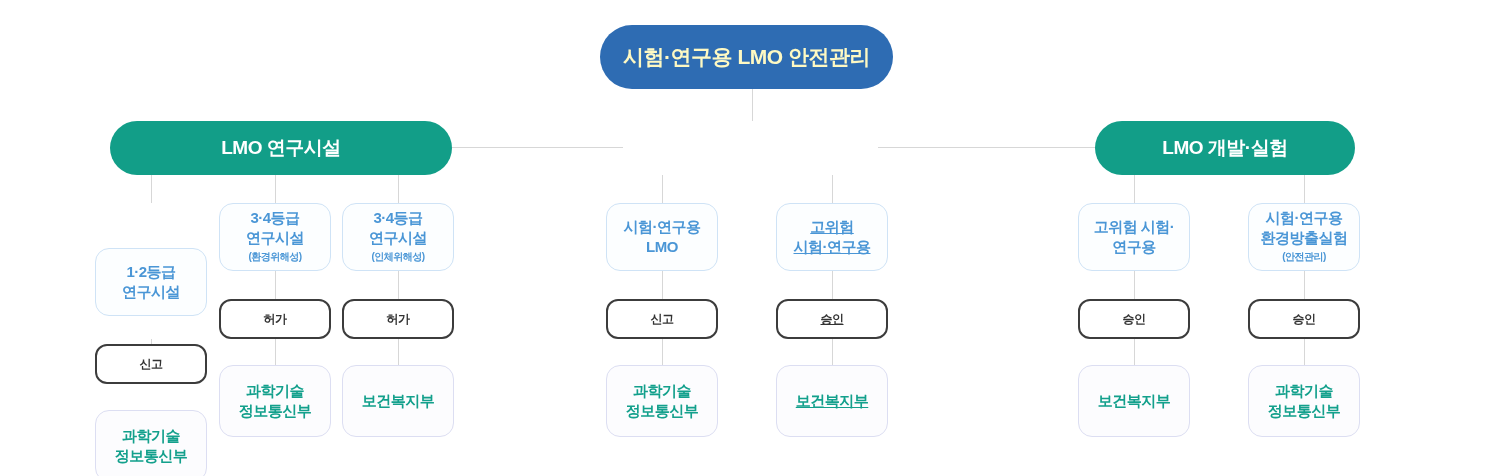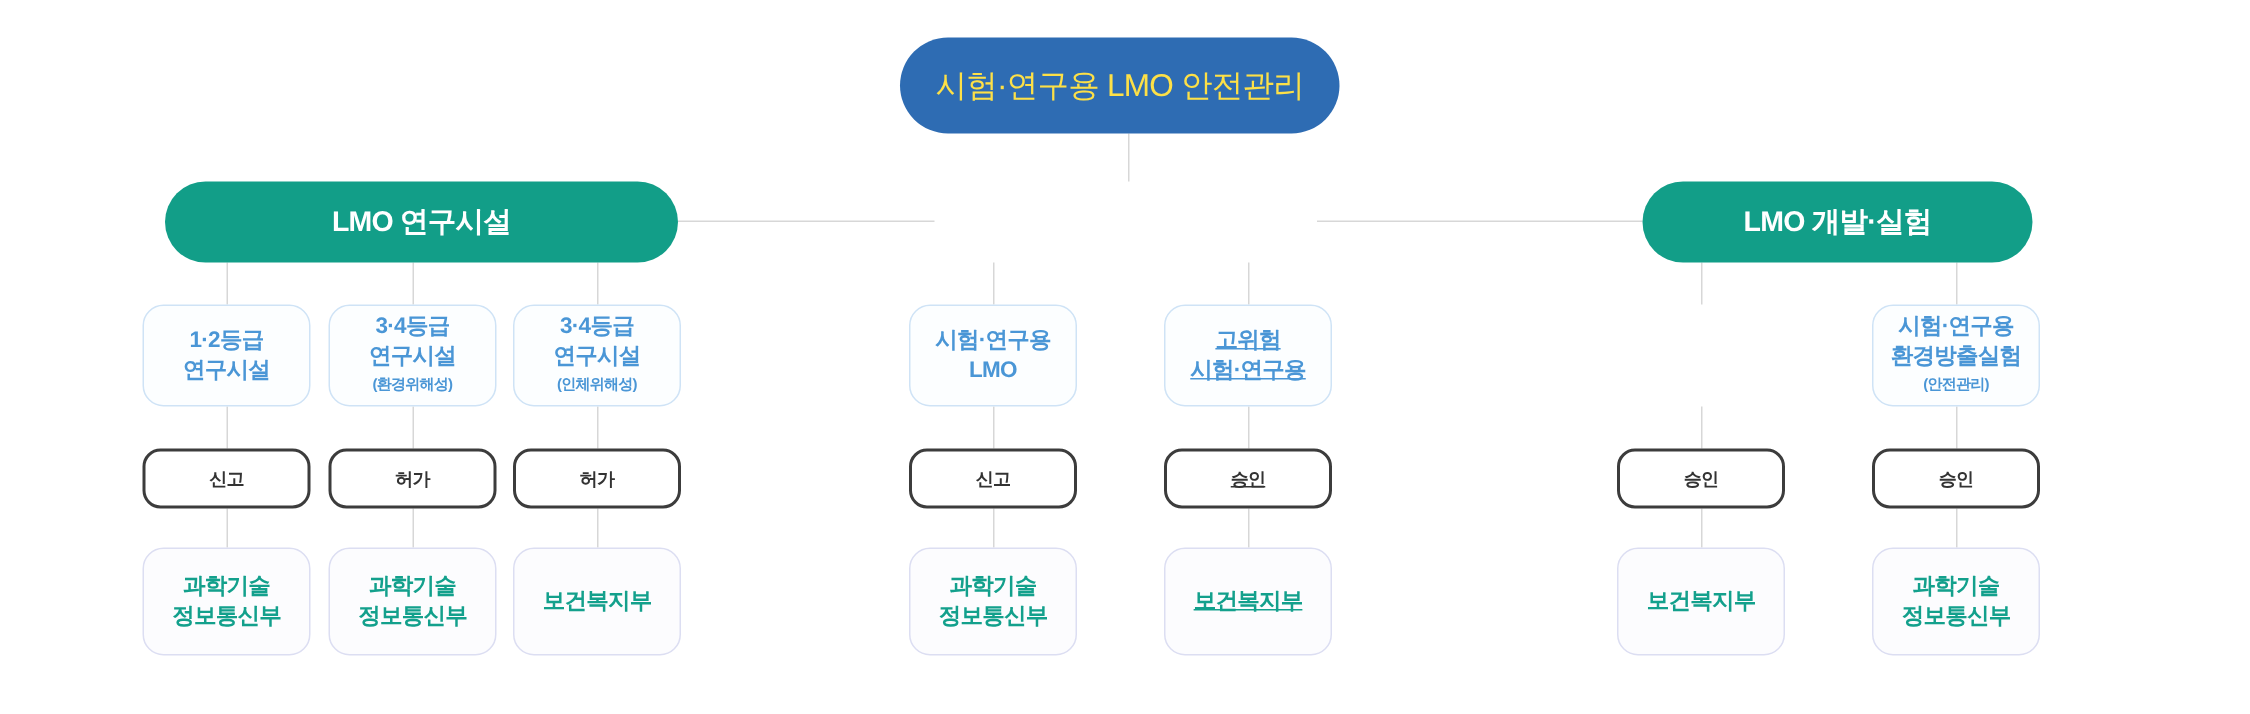--- a/index.html
+++ b/index.html
@@ -5,21 +5,21 @@
   * { box-sizing: border-box; margin: 0; padding: 0; }
   html, body { width: 1500px; height: 476px; background: #ffffff; overflow: hidden; }
   body { font-family: "Liberation Sans", "DejaVu Sans", sans-serif; position: relative; }
 
   .canvas { position: absolute; left: 0; top: 0; width: 1500px; height: 476px; }
 
   .pill-root {
     position: absolute; left: 600px; top: 25px; width: 293px; height: 64px;
     background: #2e6cb3; border-radius: 32px;
     display: flex; align-items: center; justify-content: center;
-    color: #fde047; font-weight: normal; font-size: 21px; letter-spacing: -0.5px;
+    color: #fef9c3; font-weight: bold; font-size: 21px; letter-spacing: -0.5px;
   }
   .pill-group {
     position: absolute; top: 121px; height: 54px;
     background: #129e88; border-radius: 27px;
     display: flex; align-items: center; justify-content: center;
     color: #ffffff; font-weight: bold; font-size: 19px; letter-spacing: -0.5px;
   }
   .pill-group.g1 { left: 110px; width: 342px; }
   .pill-group.g2 { left: 623px; width: 255px; }
   .pill-group.g3 { left: 1095px; width: 260px; }
@@ -45,21 +45,21 @@
   .ministry {
     top: 365px; height: 72px;
     background: #fcfcfe; border: 1px solid #dcdef2; border-radius: 14px;
     color: #13a08c; font-size: 15px; line-height: 20px;
   }
 
   .vline { position: absolute; width: 1px; background: #d7d7d7; }
   .hline { position: absolute; height: 1px; background: #d7d7d7; }
 
   
-  .c1 { left: 95px; }  .c2 { left: 219px; } .c3 { left: 342px; }
+  .c1 { left: 95px; margin-top: 45px; }  .c2 { left: 219px; } .c3 { left: 342px; }
   .c4 { left: 606px; } .c5 { left: 776px; text-decoration: underline; }
   .c6 { left: 1078px; } .c7 { left: 1248px; }
 </style>
 </head>
 <body>
 
 <div class="canvas">
 
   <div class="vline" style="left:752px; top:89px; height:32px;"></div>
   <div class="hline" style="left:452px; top:147px; width:171px;"></div>
@@ -153,20 +153,25 @@
     <span>승인</span>
   </div>
   <div class="box ministry c4">
     <span>과학기술
 정보통신부</span>
   </div>
   <div class="box ministry c5">
     <span>보건복지부</span>
   </div>
 
+  <div class="box subject c6">
+    <span>고위험 시험·
+연구용</span>
+    
+  </div>
   <div class="box subject c7">
     <span>시험·연구용
 환경방출실험</span>
     <span class="note">(안전관리)</span>
   </div>
   <div class="box action c6">
     <span>승인</span>
   </div>
   <div class="box action c7">
     <span>승인</span>

